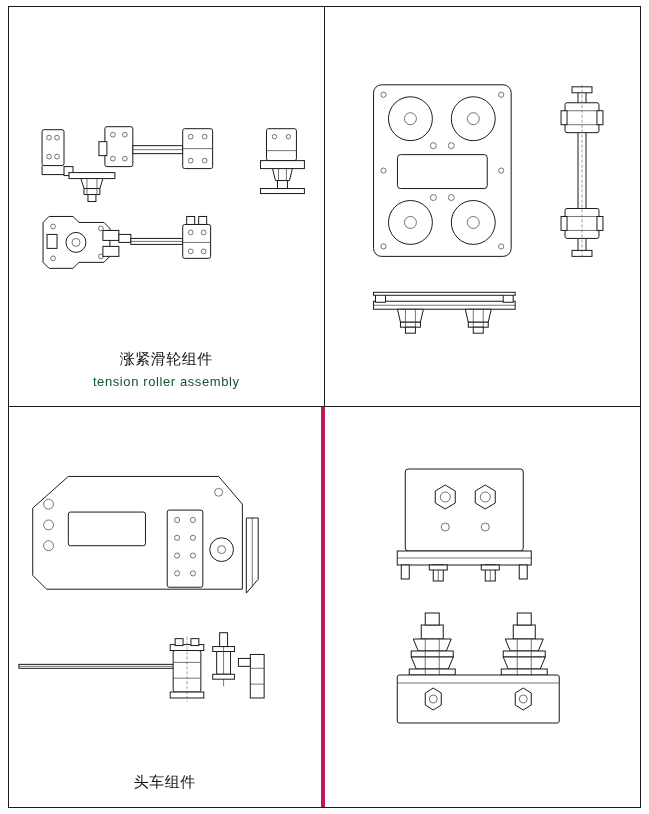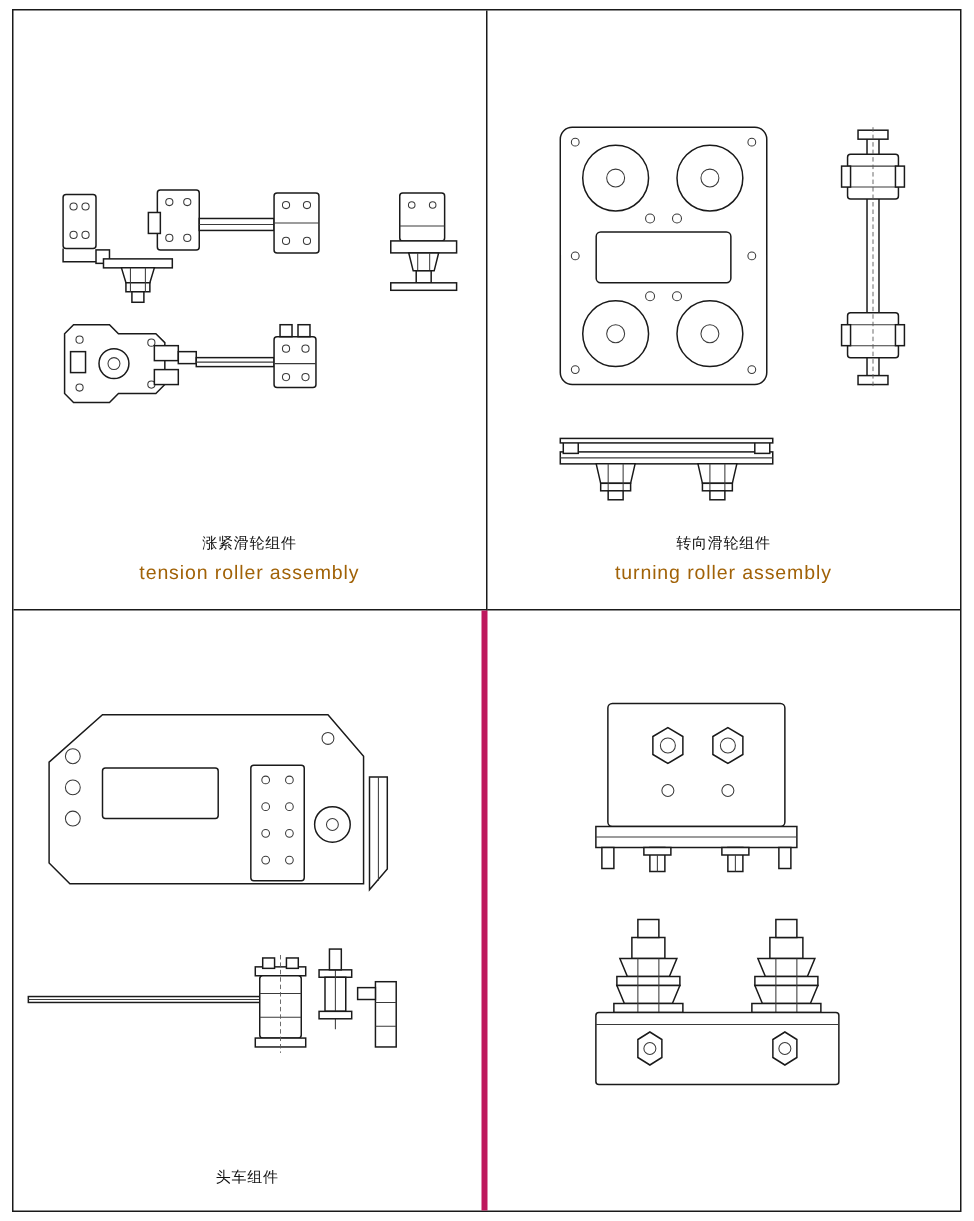--- a/index.html
+++ b/index.html
@@ -49,28 +49,28 @@
   .caption {
     position: absolute;
     left: 0;
     right: 0;
     bottom: 14px;
     text-align: center;
     line-height: 1.45;
   }
   .caption .cn {
     display: block;
-    font-size: 10px;
+    font-size: 15px;
     color: #111111;
     letter-spacing: 0.5px;
   }
   .caption .en {
     display: block;
     font-size: 13px;
-    color: #a16207;
+    color: #14532d;
     letter-spacing: 0.6px;
     margin-top: 3px;
   }
   svg { display: block; }
   .ln { fill: none; stroke: #1a1a1a; stroke-width: 1; }
   .ln-thin { fill: none; stroke: #3a3a3a; stroke-width: 0.7; }
   .fill-w { fill: #ffffff; stroke: #1a1a1a; stroke-width: 1; }
   .dash { fill: none; stroke: #5a5a5a; stroke-width: 0.6; stroke-dasharray: 3 2; }
 </style>
 </head>
@@ -225,24 +225,20 @@
           <rect class="fill-w" x="80" y="321" width="10" height="6"></rect>
 
           <path class="fill-w" d="M140 303 L166 303 L163 316 L143 316 Z"></path>
           <rect class="fill-w" x="143" y="316" width="20" height="5"></rect>
           <line class="ln-thin" x1="148" y1="303" x2="148" y2="321"></line>
           <line class="ln-thin" x1="158" y1="303" x2="158" y2="321"></line>
           <rect class="fill-w" x="148" y="321" width="10" height="6"></rect>
           <rect class="fill-w" x="48" y="286" width="142" height="3"></rect>
         </g>
       </svg>
-      <div class="caption">
-        <span class="cn">转向滑轮组件</span>
-        <span class="en">turning roller assembly</span>
-      </div>
     </div>
 
     <div class="cell c3">
       <svg class="drawing" viewBox="0 0 315 400">
 
         <g>
           <path class="fill-w" d="M24 100 L24 168 L38 182 L236 182 L236 96 L212 68 L60 68 L24 100 Z"></path>
           <rect class="fill-w" x="60" y="104" width="78" height="34" rx="2"></rect>
           <circle class="ln-thin" cx="40" cy="96" r="5"></circle>
           <circle class="ln-thin" cx="40" cy="117" r="5"></circle>

